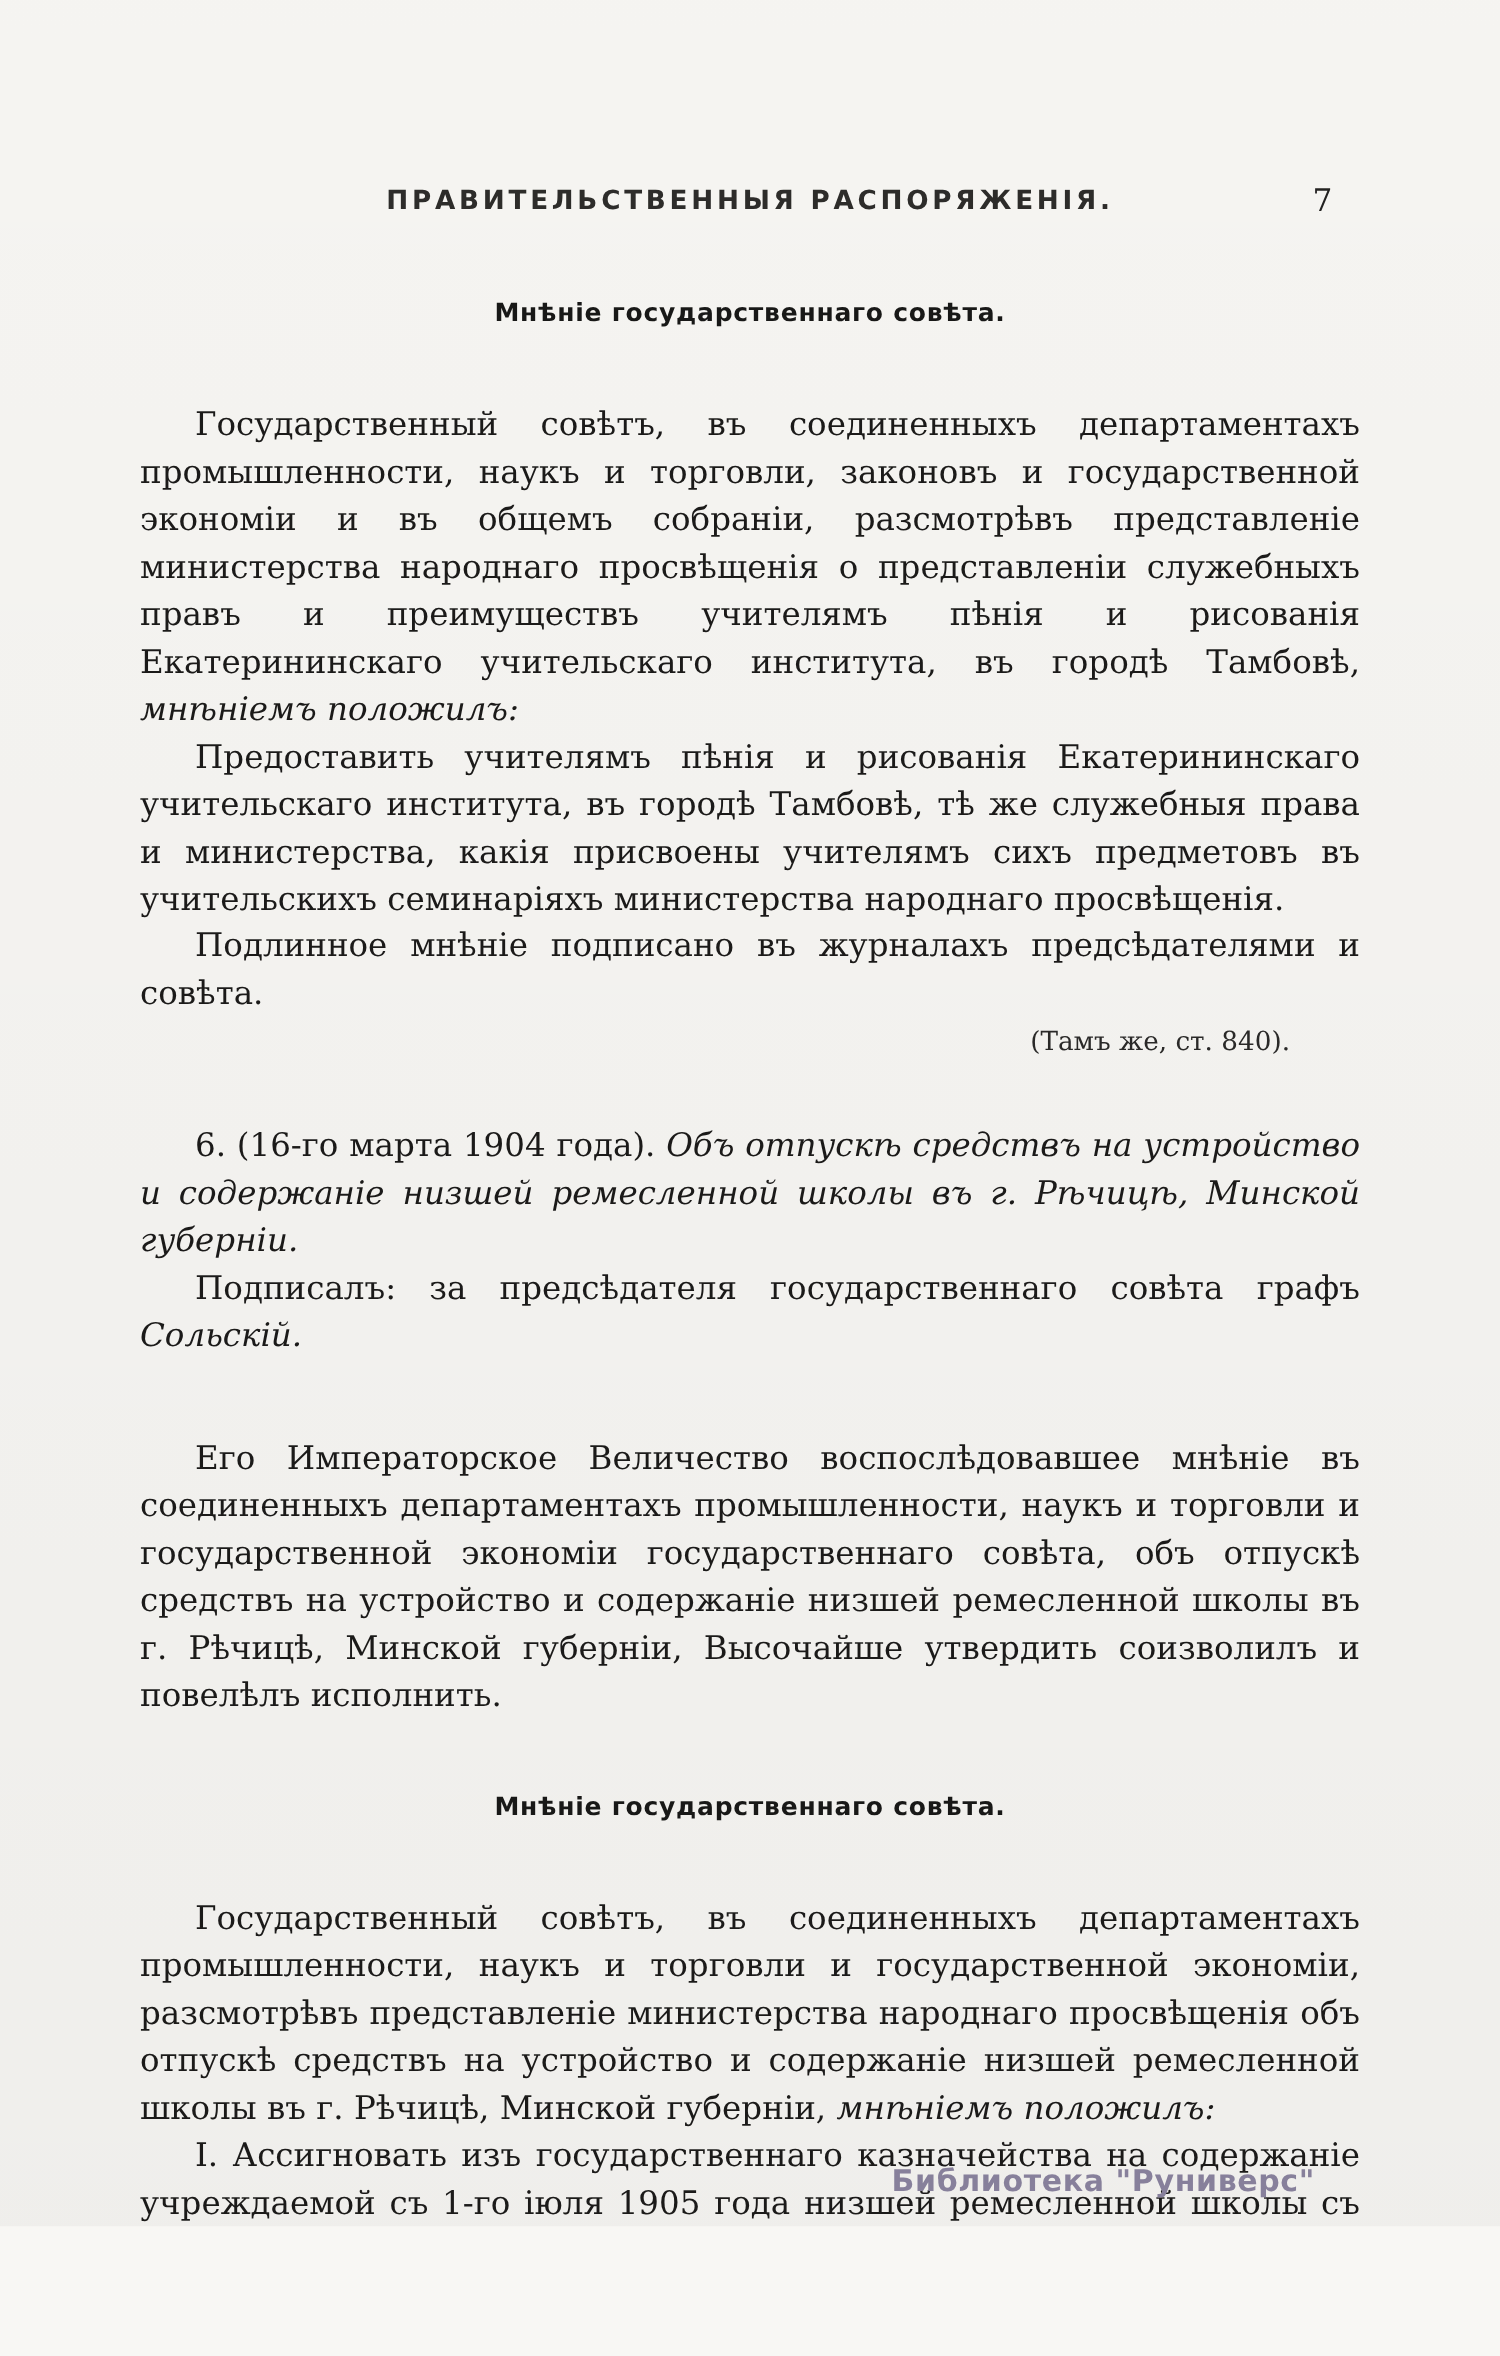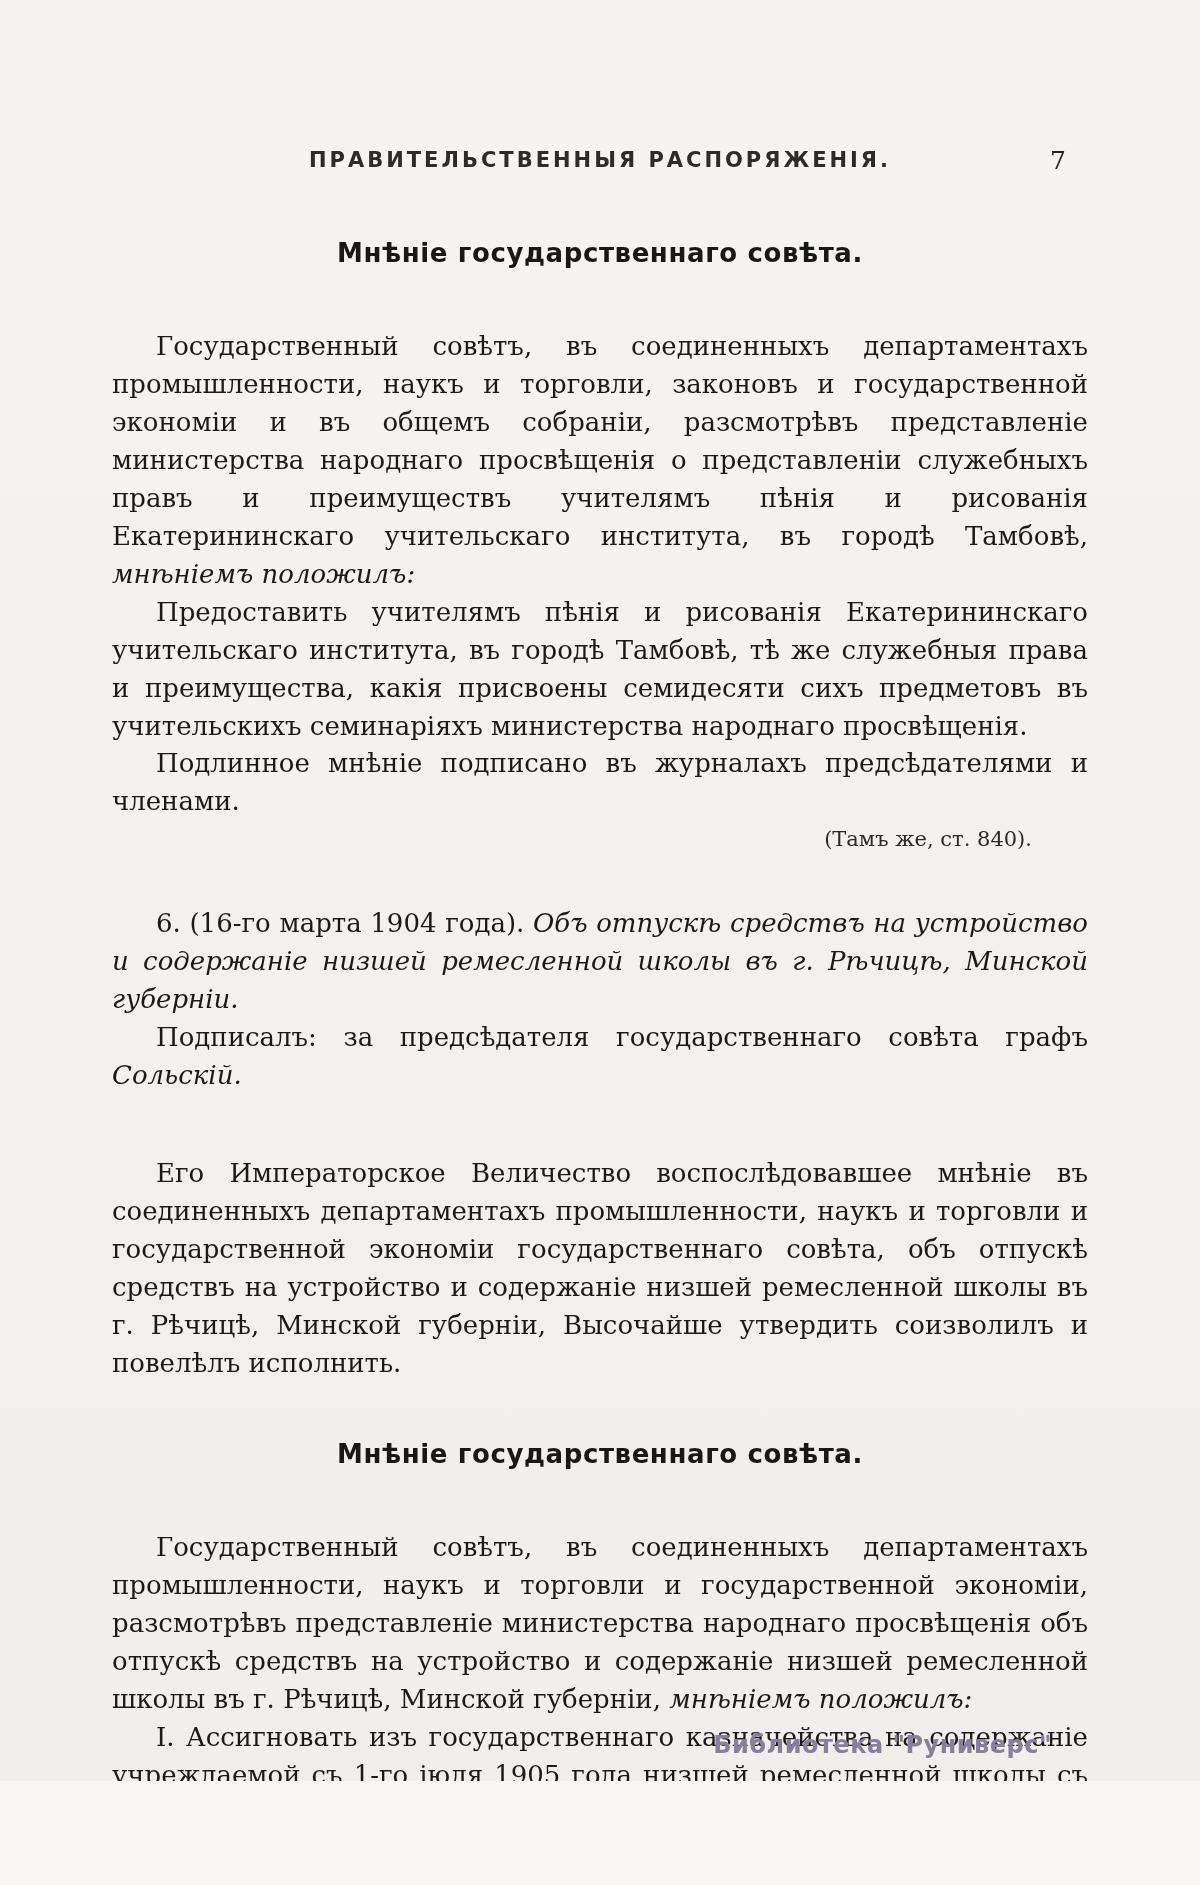--- a/index.html
+++ b/index.html
@@ -37,21 +37,21 @@
     position: absolute;
     right: 22px;
     top: -2px;
     font-size: 25px;
     color: #232221;
   }
   .section-heading {
     margin: 56px 0 0 0;
     text-align: center;
     font-family: "DejaVu Sans", "Liberation Sans", sans-serif;
-    font-size: 26px;
+    font-size: 20px;
     font-weight: bold;
     letter-spacing: 0.6px;
     color: #181817;
   }
   .body-par {
     margin: 0;
     font-size: 26px;
     line-height: 1.46;
     text-align: justify;
     text-indent: 44px;
@@ -85,23 +85,23 @@
 
   <header class="running-head-row">
     <div class="running-head">ПРАВИТЕЛЬСТВЕННЫЯ РАСПОРЯЖЕНІЯ.</div>
     <div class="page-number">7</div>
   </header>
 
   <h2 class="section-heading">Мнѣніе государственнаго совѣта.</h2>
 
   <p class="body-par mt-md"><span>Государственный совѣтъ, въ соединенныхъ департаментахъ промышленности, наукъ и торговли, законовъ и государственной экономіи и въ общемъ собраніи, разсмотрѣвъ представленіе министерства народнаго просвѣщенія о представленіи служебныхъ правъ и преимуществъ учителямъ пѣнія и рисованія Екатерининскаго учительскаго института, въ городѣ Тамбовѣ, </span><em>мнѣніемъ положилъ:</em></p>
 
-  <p class="body-par">Предоставить учителямъ пѣнія и рисованія Екатерининскаго учительскаго института, въ городѣ Тамбовѣ, тѣ же служебныя права и преимущества, какія присвоены семидесяти сихъ предметовъ въ учительскихъ семинаріяхъ министерства народнаго просвѣщенія.</p>
+  <p class="body-par">Предоставить учителямъ пѣнія и рисованія Екатерининскаго учительскаго института, въ городѣ Тамбовѣ, тѣ же служебныя права и министерства, какія присвоены учителямъ сихъ предметовъ въ учительскихъ семинаріяхъ министерства народнаго просвѣщенія.</p>
 
-  <p class="body-par">Подлинное мнѣніе подписано въ журналахъ предсѣдателями и членами.</p>
+  <p class="body-par">Подлинное мнѣніе подписано въ журналахъ предсѣдателями и совѣта.</p>
 
   <p class="source-ref">(Тамъ же, ст. 840).</p>
 
   <p class="body-par mt-lg"><span>6. (16-го марта 1904 года). </span><em>Объ отпускѣ средствъ на устройство и содержаніе низшей ремесленной школы въ г. Рѣчицѣ, Минской губерніи.</em></p>
 
   <p class="body-par"><span>Подписалъ: за предсѣдателя государственнаго совѣта графъ </span><em>Сольскій.</em></p>
 
   <p class="body-par mt-md">Его Императорское Величество воспослѣдовавшее мнѣніе въ соединенныхъ департаментахъ промышленности, наукъ и торговли и государственной экономіи государственнаго совѣта, объ отпускѣ средствъ на устройство и содержаніе низшей ремесленной школы въ г. Рѣчицѣ, Минской губерніи, Высочайше утвердить соизволилъ и повелѣлъ исполнить.</p>
 
   <h2 class="section-heading">Мнѣніе государственнаго совѣта.</h2>

